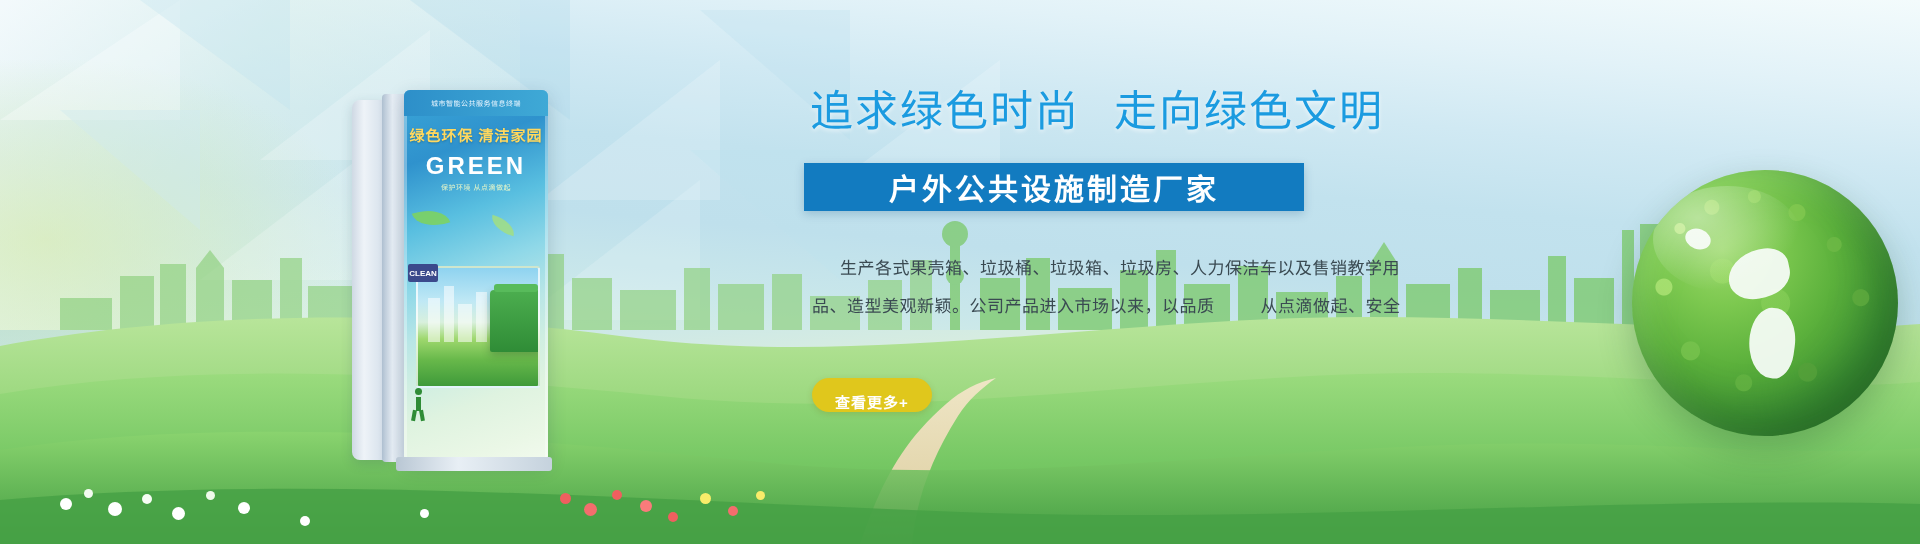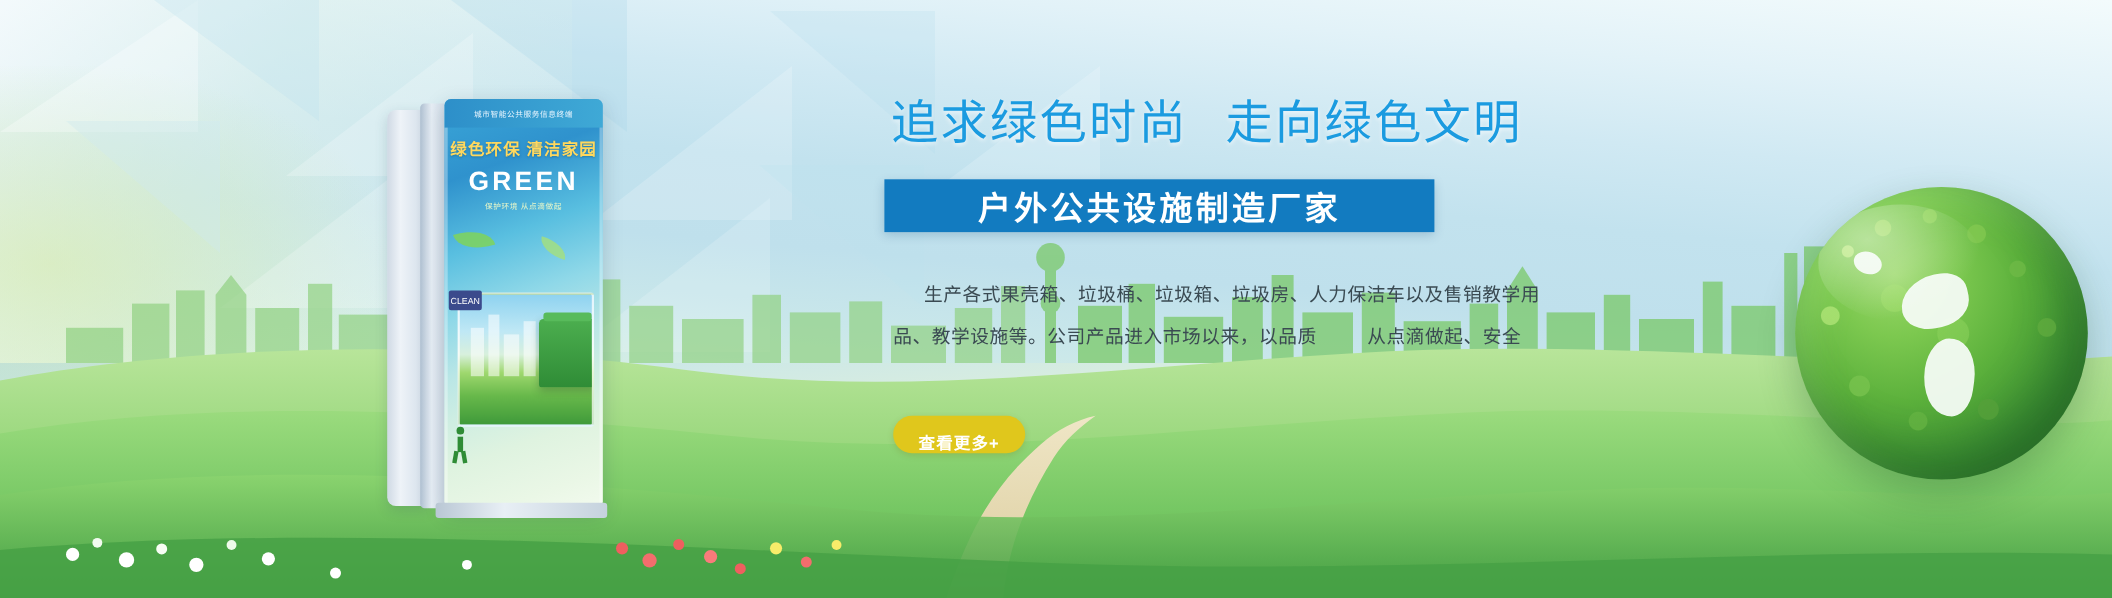--- a/index.html
+++ b/index.html
@@ -113,21 +113,21 @@
     position:absolute;left:86px;top:128px;width:26px;height:15px;
     background:#a5e07c;border-radius:0 100% 0 100%;transform:rotate(16deg);opacity:.8;
   }
   .kiosk-base{
     position:absolute;left:44px;bottom:-6px;width:156px;height:14px;
     background:linear-gradient(90deg,#b9c7d4,#e8eff5 40%,#c5d2dd);
     border-radius:3px;
   }
   .kiosk-tag{
     position:absolute;left:4px;top:174px;width:30px;height:18px;
-    background:#3b4a8c;color:#fff;font-size:8px;font-weight:normal;
+    background:#3b4a8c;color:#fff;font-size:8px;font-weight:bold;
     display:flex;align-items:center;justify-content:center;border-radius:2px;
   }
   .kiosk-person{
     position:absolute;left:6px;bottom:40px;width:16px;height:34px;
   }
   .kiosk-person i{position:absolute;background:#2f8c36;display:block;}
 
   
   .globe{
     position:absolute;right:22px;top:170px;width:266px;height:266px;
@@ -382,21 +382,21 @@
     <div class="headline">
       <span>追求绿色时尚</span><span class="gap"></span><span>走向绿色文明</span>
     </div>
 
     <div class="subbar">
       <span>户外公共设施制造厂家</span>
     </div>
 
     <div class="para">
       <span class="l">生产各式果壳箱、垃圾桶、垃圾箱、垃圾房、人力保洁车以及售销教学用</span>
-      <span class="l l2"><span>品、教学设施等。公司产品进入市场以来，以品质</span><span class="sp"></span><span>从点滴做起、安全</span></span>
+      <span class="l l2"><span>品、造型美观新颖。公司产品进入市场以来，以品质</span><span class="sp"></span><span>从点滴做起、安全</span></span>
     </div>
 
     <div class="more-btn">
       <span>查看更多+</span>
     </div>
 
   </div>
 </div>
 
 </body></html>

